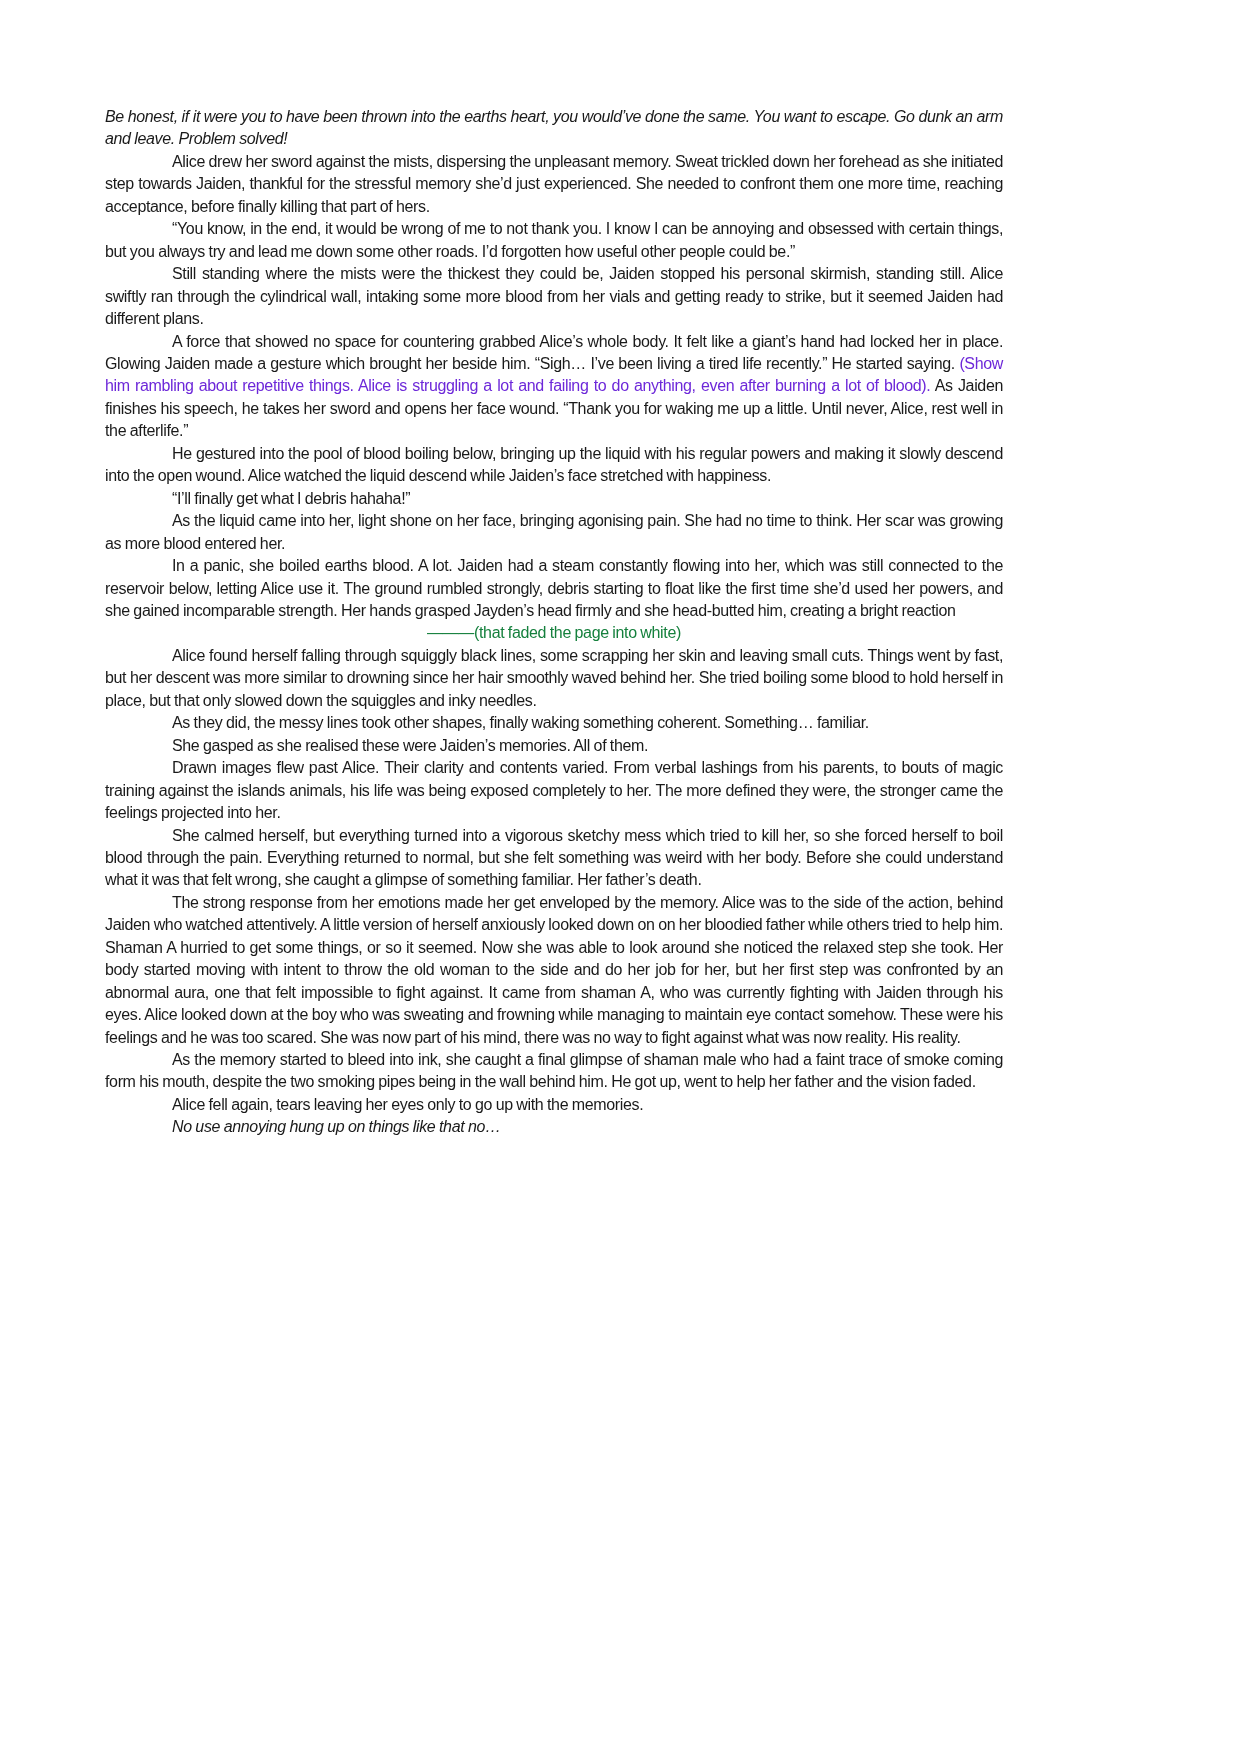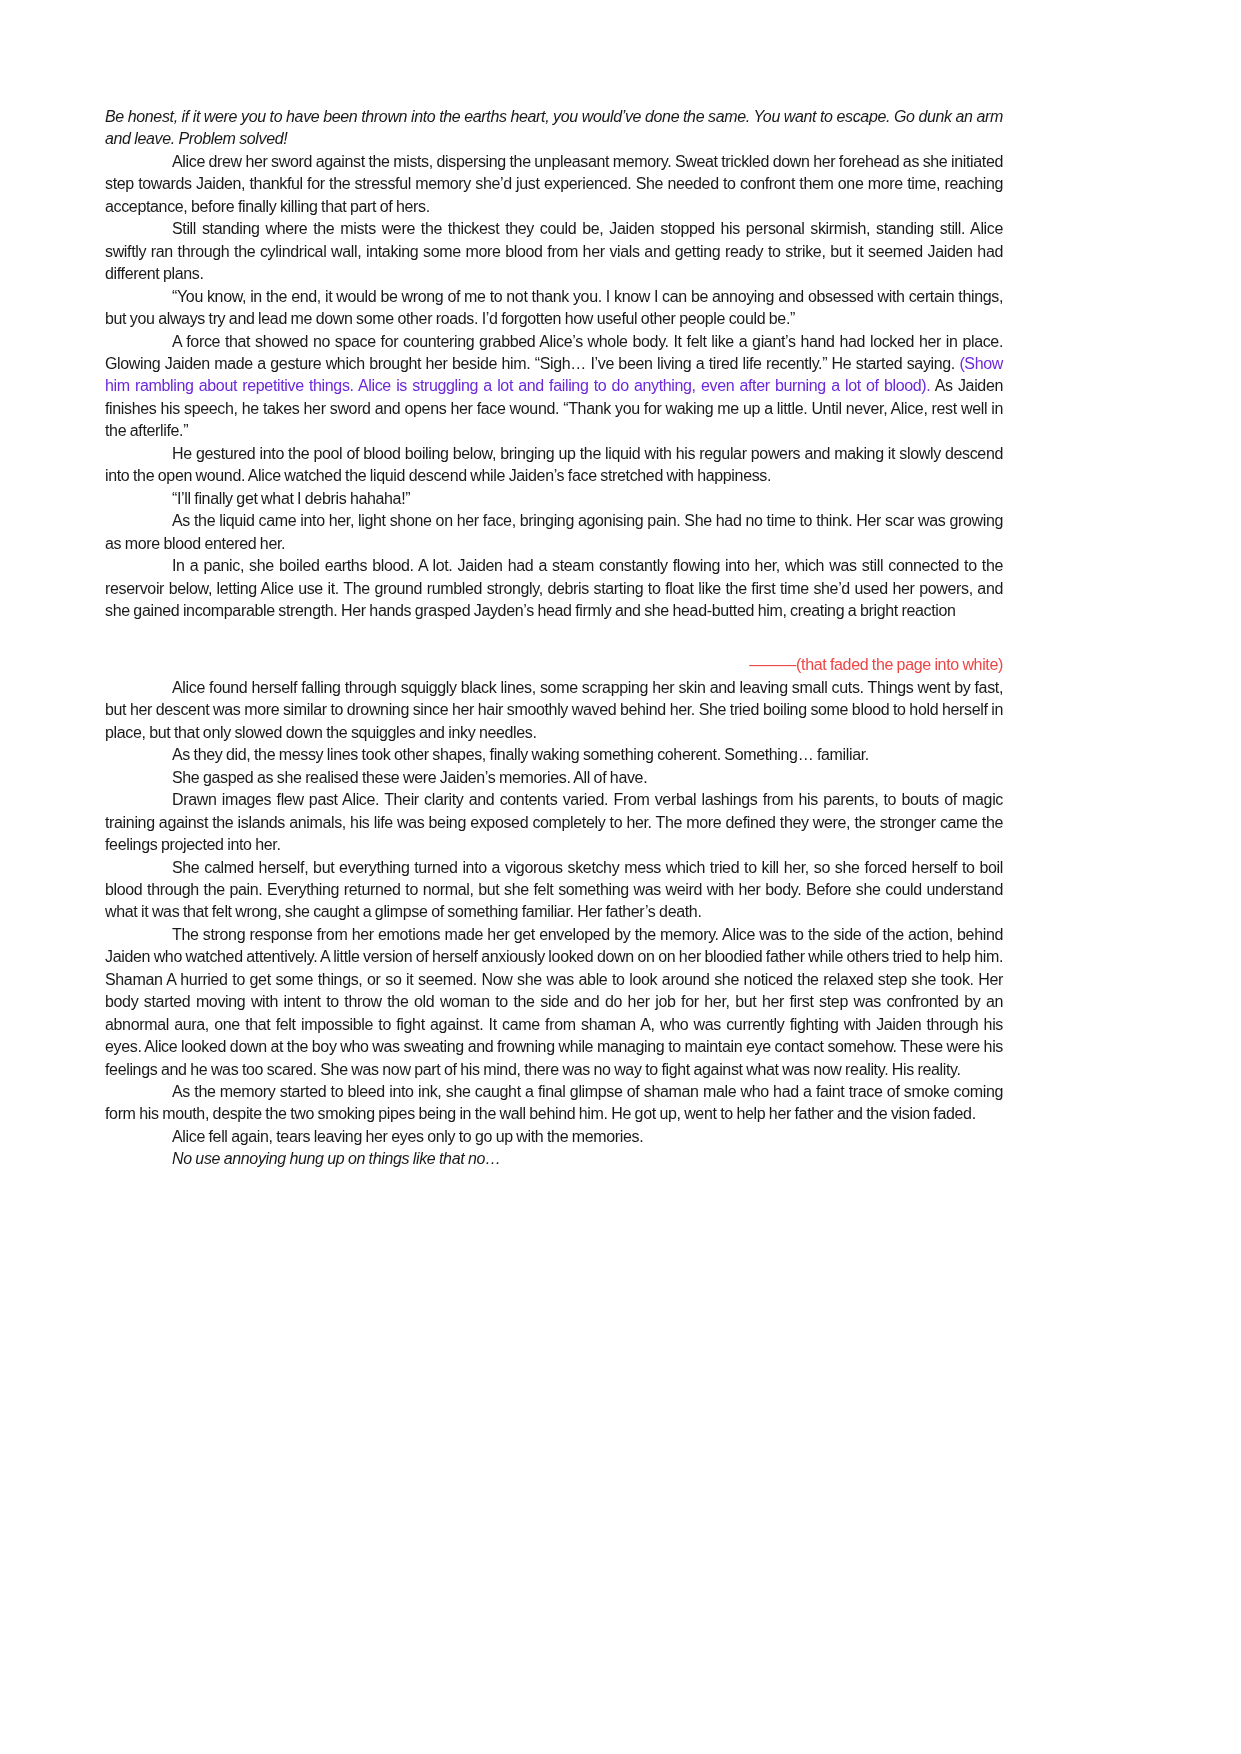--- a/index.html
+++ b/index.html
@@ -28,42 +28,41 @@
     .p {
       margin: 0;
       text-align: justify;
       text-indent: 67px;
       hyphens: none;
     }
     .p.noindent { text-indent: 0; }
     .italic { font-style: italic; }
     .note { color: #6d28d9; }
     .center {
-      text-align: right;
+      text-align: center;
       text-indent: 0;
-      color: #ef4444;
-      margin-top: 32px;
+      color: #15803d;
     }
   </style>
 </head>
 <body>
 
 <div class="page">
   <p class="p noindent italic">Be honest, if it were you to have been thrown into the earths heart, you would’ve done the same. You want to escape. Go dunk an arm and leave. Problem solved!</p>
   <p class="p">Alice drew her sword against the mists, dispersing the unpleasant memory. Sweat trickled down her forehead as she initiated step towards Jaiden, thankful for the stressful memory she’d just experienced. She needed to confront them one more time, reaching acceptance, before finally killing that part of hers.</p>
+  <p class="p">“You know, in the end, it would be wrong of me to not thank you. I know I can be annoying and obsessed with certain things, but you always try and lead me down some other roads. I’d forgotten how useful other people could be.”</p>
   <p class="p">Still standing where the mists were the thickest they could be, Jaiden stopped his personal skirmish, standing still. Alice swiftly ran through the cylindrical wall, intaking some more blood from her vials and getting ready to strike, but it seemed Jaiden had different plans.</p>
-  <p class="p">“You know, in the end, it would be wrong of me to not thank you. I know I can be annoying and obsessed with certain things, but you always try and lead me down some other roads. I’d forgotten how useful other people could be.”</p>
   <p class="p"><span>A force that showed no space for countering grabbed Alice’s whole body. It felt like a giant’s hand had locked her in place. Glowing Jaiden made a gesture which brought her beside him. “Sigh… I’ve been living a tired life recently.” He started saying. </span><span class="note">(Show him rambling about repetitive things. Alice is struggling a lot and failing to do anything, even after burning a lot of blood).</span><span> As Jaiden finishes his speech, he takes her sword and opens her face wound. “Thank you for waking me up a little. Until never, Alice, rest well in the afterlife.”</span></p>
   <p class="p">He gestured into the pool of blood boiling below, bringing up the liquid with his regular powers and making it slowly descend into the open wound. Alice watched the liquid descend while Jaiden’s face stretched with happiness.</p>
   <p class="p">“I’ll finally get what I debris hahaha!”</p>
   <p class="p">As the liquid came into her, light shone on her face, bringing agonising pain. She had no time to think. Her scar was growing as more blood entered her.</p>
   <p class="p">In a panic, she boiled earths blood. A lot. Jaiden had a steam constantly flowing into her, which was still connected to the reservoir below, letting Alice use it. The ground rumbled strongly, debris starting to float like the first time she’d used her powers, and she gained incomparable strength. Her hands grasped Jayden’s head firmly and she head-butted him, creating a bright reaction</p>
   <p class="p center">———(that faded the page into white)</p>
   <p class="p">Alice found herself falling through squiggly black lines, some scrapping her skin and leaving small cuts. Things went by fast, but her descent was more similar to drowning since her hair smoothly waved behind her. She tried boiling some blood to hold herself in place, but that only slowed down the squiggles and inky needles.</p>
   <p class="p">As they did, the messy lines took other shapes, finally waking something coherent. Something… familiar.</p>
-  <p class="p">She gasped as she realised these were Jaiden’s memories. All of have.</p>
+  <p class="p">She gasped as she realised these were Jaiden’s memories. All of them.</p>
   <p class="p">Drawn images flew past Alice. Their clarity and contents varied. From verbal lashings from his parents, to bouts of magic training against the islands animals, his life was being exposed completely to her. The more defined they were, the stronger came the feelings projected into her.</p>
   <p class="p">She calmed herself, but everything turned into a vigorous sketchy mess which tried to kill her, so she forced herself to boil blood through the pain. Everything returned to normal, but she felt something was weird with her body. Before she could understand what it was that felt wrong, she caught a glimpse of something familiar. Her father’s death.</p>
   <p class="p">The strong response from her emotions made her get enveloped by the memory. Alice was to the side of the action, behind Jaiden who watched attentively. A little version of herself anxiously looked down on on her bloodied father while others tried to help him. Shaman A hurried to get some things, or so it seemed. Now she was able to look around she noticed the relaxed step she took. Her body started moving with intent to throw the old woman to the side and do her job for her, but her first step was confronted by an abnormal aura, one that felt impossible to fight against. It came from shaman A, who was currently fighting with Jaiden through his eyes. Alice looked down at the boy who was sweating and frowning while managing to maintain eye contact somehow. These were his feelings and he was too scared. She was now part of his mind, there was no way to fight against what was now reality. His reality.</p>
   <p class="p">As the memory started to bleed into ink, she caught a final glimpse of shaman male who had a faint trace of smoke coming form his mouth, despite the two smoking pipes being in the wall behind him. He got up, went to help her father and the vision faded.</p>
   <p class="p">Alice fell again, tears leaving her eyes only to go up with the memories.</p>
   <p class="p italic">No use annoying hung up on things like that no…</p>
 </div>
 
 </body></html>

